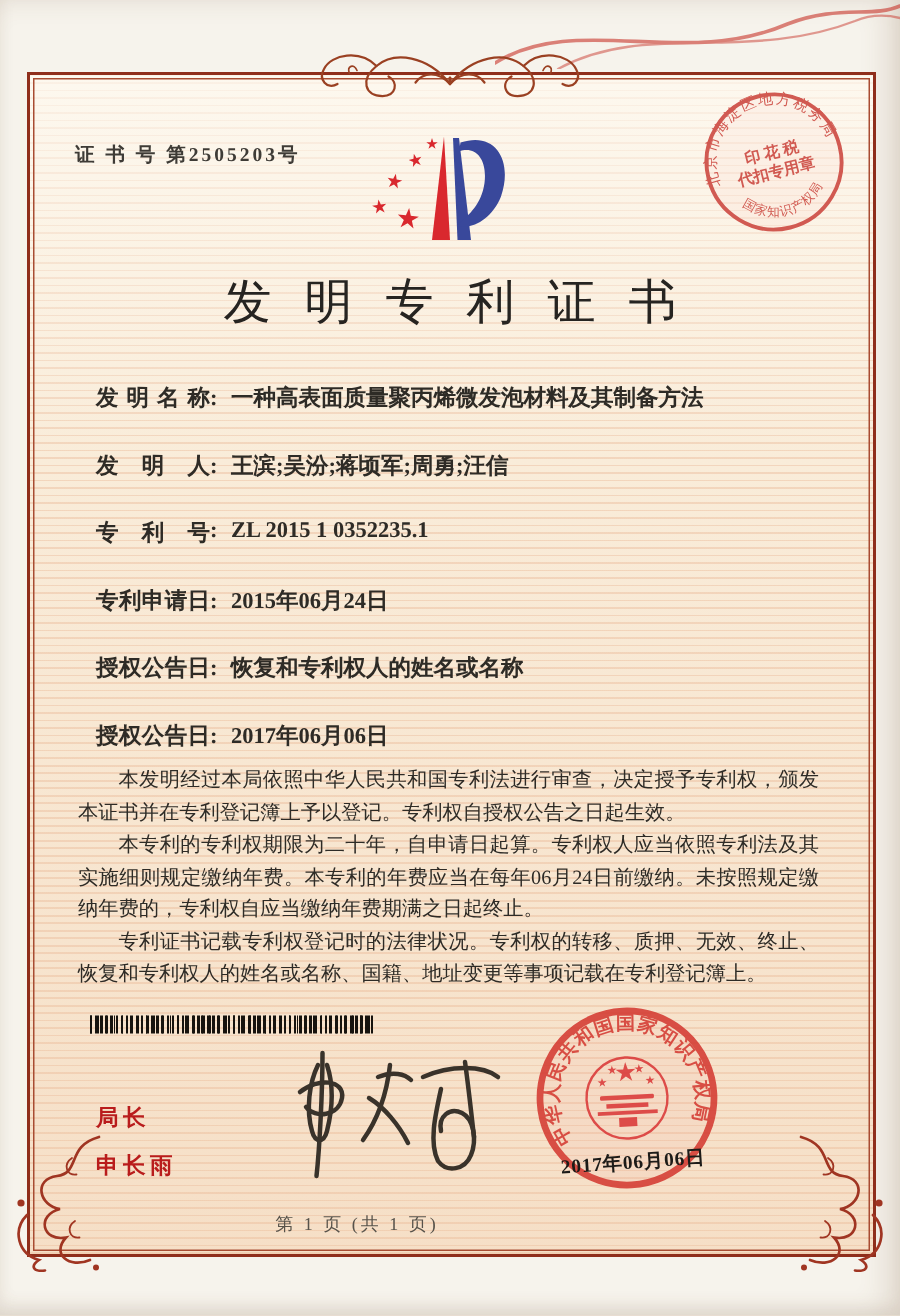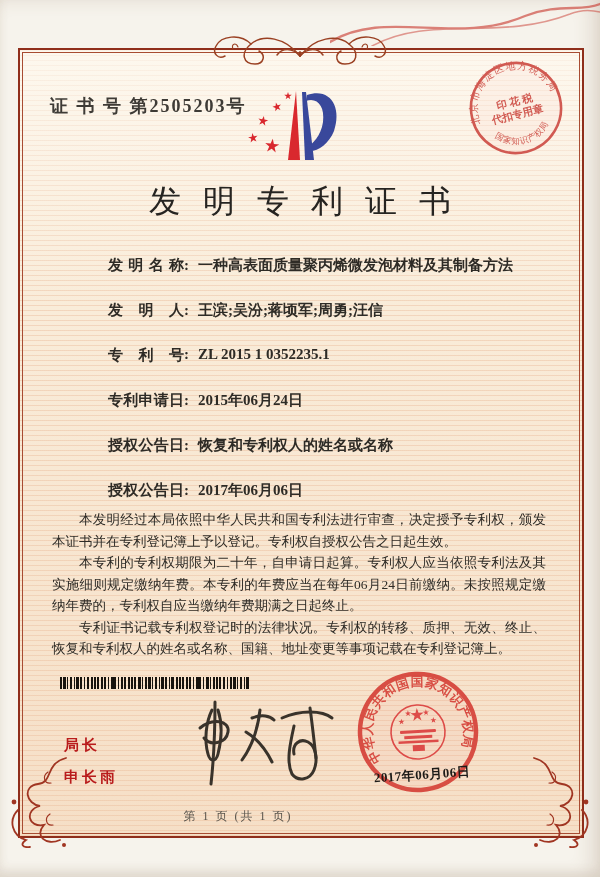--- a/index.html
+++ b/index.html
@@ -20,29 +20,29 @@
     border:2px solid #8f2e1b;
     background-color:#f9eddb;
     background-image:
       linear-gradient(180deg, rgba(255,253,247,.70), rgba(250,230,205,.12) 32%, rgba(240,200,165,.38)),
       repeating-linear-gradient(180deg, rgba(224,152,112,.30) 0 1px, rgba(255,255,255,0) 1px 5px);
   }
   .frame::after{
     content:"";position:absolute;inset:2px;border:1px solid #a84c32;pointer-events:none;
   }
   .cert-no{
-    left:50px;top:94px;font-size:18px;letter-spacing:2px;color:#3e3b36;font-weight:600;
+    left:50px;top:94px;font-size:13px;letter-spacing:2px;color:#3e3b36;font-weight:600;
   }
   .title{
     left:0;top:180px;width:600px;text-align:center;
     font-size:32px;color:#262421;letter-spacing:22px;text-indent:22px;font-weight:500;
   }
   .fields{left:64px;top:256px;width:482px;}
   .field-row{position:relative;height:45px;font-size:15px;color:#2e2b26;font-weight:600;white-space:nowrap;}
-  .field-label{display:inline-block;width:76px;text-align:justify;text-align-last:justify;vertical-align:top;margin-left:44px;}
+  .field-label{display:inline-block;width:76px;text-align:justify;text-align-last:justify;vertical-align:top;}
   .field-colon{display:inline-block;margin-right:9px;}
   .paras{left:52px;top:509px;width:494px;font-size:13.5px;line-height:21.5px;color:#2e2b26;}
   .paras p{margin:0;text-indent:2em;text-align:justify;}
   .barcode{
     left:60px;top:677px;width:190px;height:12px;
     background-image:
       repeating-linear-gradient(90deg,#17130e 0,#17130e 1.6px,rgba(0,0,0,0) 1.6px,rgba(0,0,0,0) 3.4px),
       repeating-linear-gradient(90deg,#17130e 0,#17130e 1px,rgba(0,0,0,0) 1px,rgba(0,0,0,0) 5.3px);
   }
   .signoff{left:64px;top:736px;font-family:"Liberation Sans","DejaVu Sans",sans-serif;

